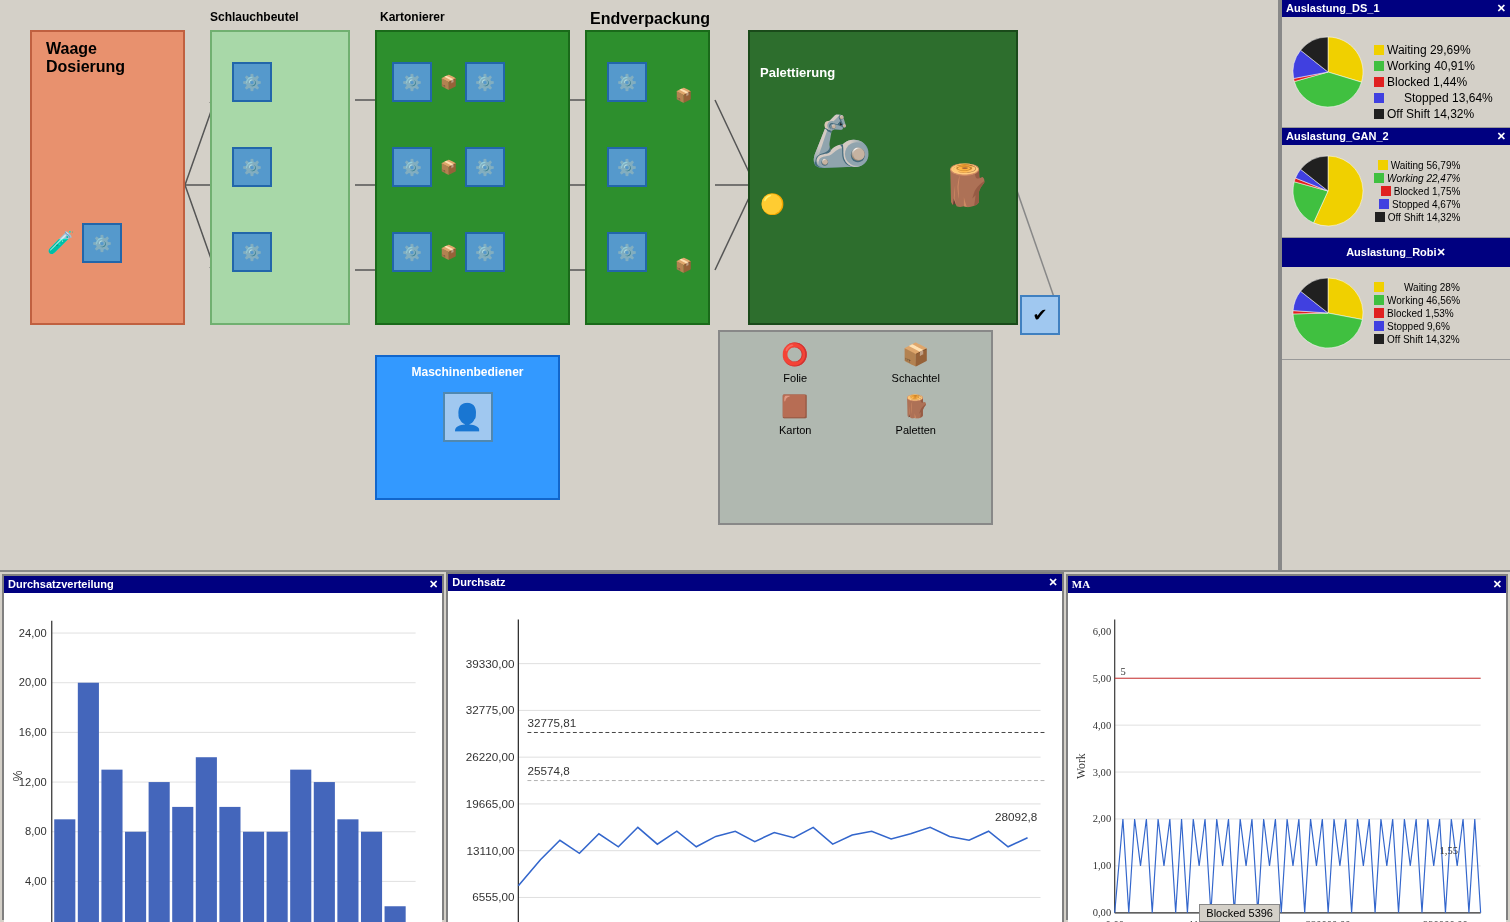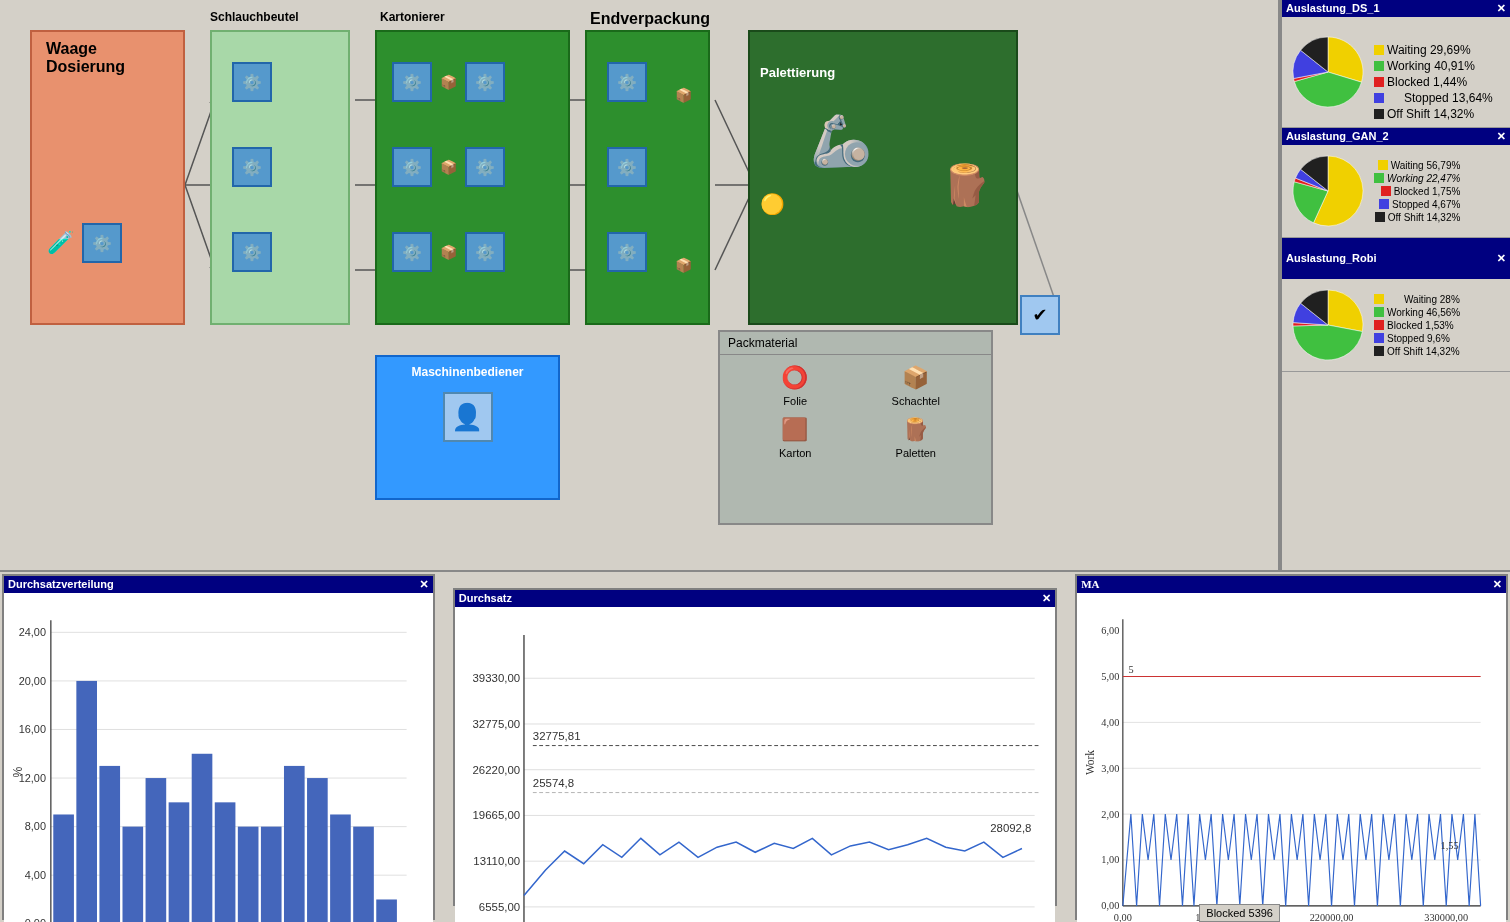--- a/index.html
+++ b/index.html
@@ -108,21 +108,20 @@
       <div style="position:absolute;left:1020px;top:295px;width:40px;height:40px;background:#a0c8f0;border:2px solid #4080c0;display:flex;align-items:center;justify-content:center;font-size:18px;">✔</div>
 
       <div style="position:absolute;left:375px;top:355px;width:185px;height:145px;background:#3399ff;border:2px solid #1166cc;">
         <div style="font-weight:bold;font-size:12px;color:white;text-align:center;padding:8px 5px;">Maschinenbediener</div>
         <div style="display:flex;justify-content:center;margin-top:5px;">
           <div style="width:50px;height:50px;background:#a0c8f0;border:2px solid #5088b0;display:flex;align-items:center;justify-content:center;font-size:26px;">👤</div>
         </div>
       </div>
 
       <div style="position:absolute;left:718px;top:330px;width:275px;height:195px;background:#b0b8b0;border:2px solid #888;">
-        <div style="font-size:12px;padding:4px 8px;border-bottom:1px solid #888;">Packmaterial</div>
         <div style="display:grid;grid-template-columns:1fr 1fr;gap:10px;padding:10px 20px;">
           <div style="display:flex;flex-direction:column;align-items:center;font-size:11px;">
             <div style="font-size:22px;margin-bottom:4px;">⭕</div>
             <span>Folie</span>
           </div>
           <div style="display:flex;flex-direction:column;align-items:center;font-size:11px;">
             <div style="font-size:22px;margin-bottom:4px;">📦</div>
             <span>Schachtel</span>
           </div>
           <div style="display:flex;flex-direction:column;align-items:center;font-size:11px;">
@@ -218,21 +217,21 @@
               </div>
             <div style="display:flex;align-items:center;gap:3px;">
                 <div style="width:10px;height:10px;background:#202020;flex-shrink:0;"></div>
                 <span>Off Shift 14,32%</span>
               </div>
           </div>
         </div>
       </div>
 
       <div style="background:#d4d0c8;border-bottom:1px solid #999;flex-shrink:0;">
-        <div style="background:#000080;color:white;font-size:11px;font-weight:bold;padding:14px 4px;display:flex;justify-content:space-between;">
+        <div style="background:#000080;color:white;font-size:11px;font-weight:bold;padding:8px 4px;display:flex;justify-content:center;">
           <span>Auslastung_Robi</span>
           <span style="cursor:pointer;">✕</span>
         </div>
         <div style="padding:6px;display:flex;gap:6px;align-items:center;">
           <div style="width:80px;height:80px;flex-shrink:0;">
             <svg viewBox="0 0 80 80" width="80" height="80">
               <g id="pie3">
                   <path d="M40,40 L40,5 A35,35 0 0,1 74.38005377550411,46.55834601050037 Z" fill="#f0d000" stroke="white" stroke-width="0.5"></path>
                   <path d="M40,40 L74.38005377550411,46.55834601050037 A35,35 0 0,1 5.013374436009272,40.96748728421114 Z" fill="#40c040" stroke="white" stroke-width="0.5"></path>
                   <path d="M40,40 L5.013374436009272,40.96748728421114 A35,35 0 0,1 5.08205046039928,37.604838220516655 Z" fill="#e02020" stroke="white" stroke-width="0.5"></path>
@@ -316,21 +315,21 @@
           <rect x="281" y="185" width="17" height="80" fill="#4466bb"></rect>
           <rect x="300" y="245" width="17" height="20" fill="#4466bb"></rect>
 
           <text x="50" y="278" font-size="9" fill="#333" text-anchor="middle">28420 - 29150</text>
           <text x="290" y="278" font-size="9" fill="#333" text-anchor="middle">32070 - 32800</text>
           <text x="178" y="292" font-size="9" fill="#333" text-anchor="middle">Queuing Time</text>
         </svg>
       </div>
     </div>
 
-    <div style="flex:1.4;background:white;border:2px solid #808080;margin:16px;display:flex;flex-direction:column;min-width:0;">
+    <div style="flex:1.4;background:white;border:2px solid #808080;margin:0;display:flex;flex-direction:column;min-width:0;">
       <div style="background:#000080;color:white;font-size:11px;font-weight:bold;padding:2px 4px;display:flex;justify-content:space-between;flex-shrink:0;">
         <span>Durchsatz</span>
         <span style="cursor:pointer;">✕</span>
       </div>
       <div style="flex:1;padding:8px;background:white;position:relative;">
         <svg width="100%" height="100%" viewBox="0 0 460 280">
 
           <text x="45" y="268" font-size="9" fill="#333" text-anchor="end">0,00</text>
           <text x="45" y="232" font-size="9" fill="#333" text-anchor="end">6555,00</text>
           <text x="45" y="196" font-size="9" fill="#333" text-anchor="end">13110,00</text>

